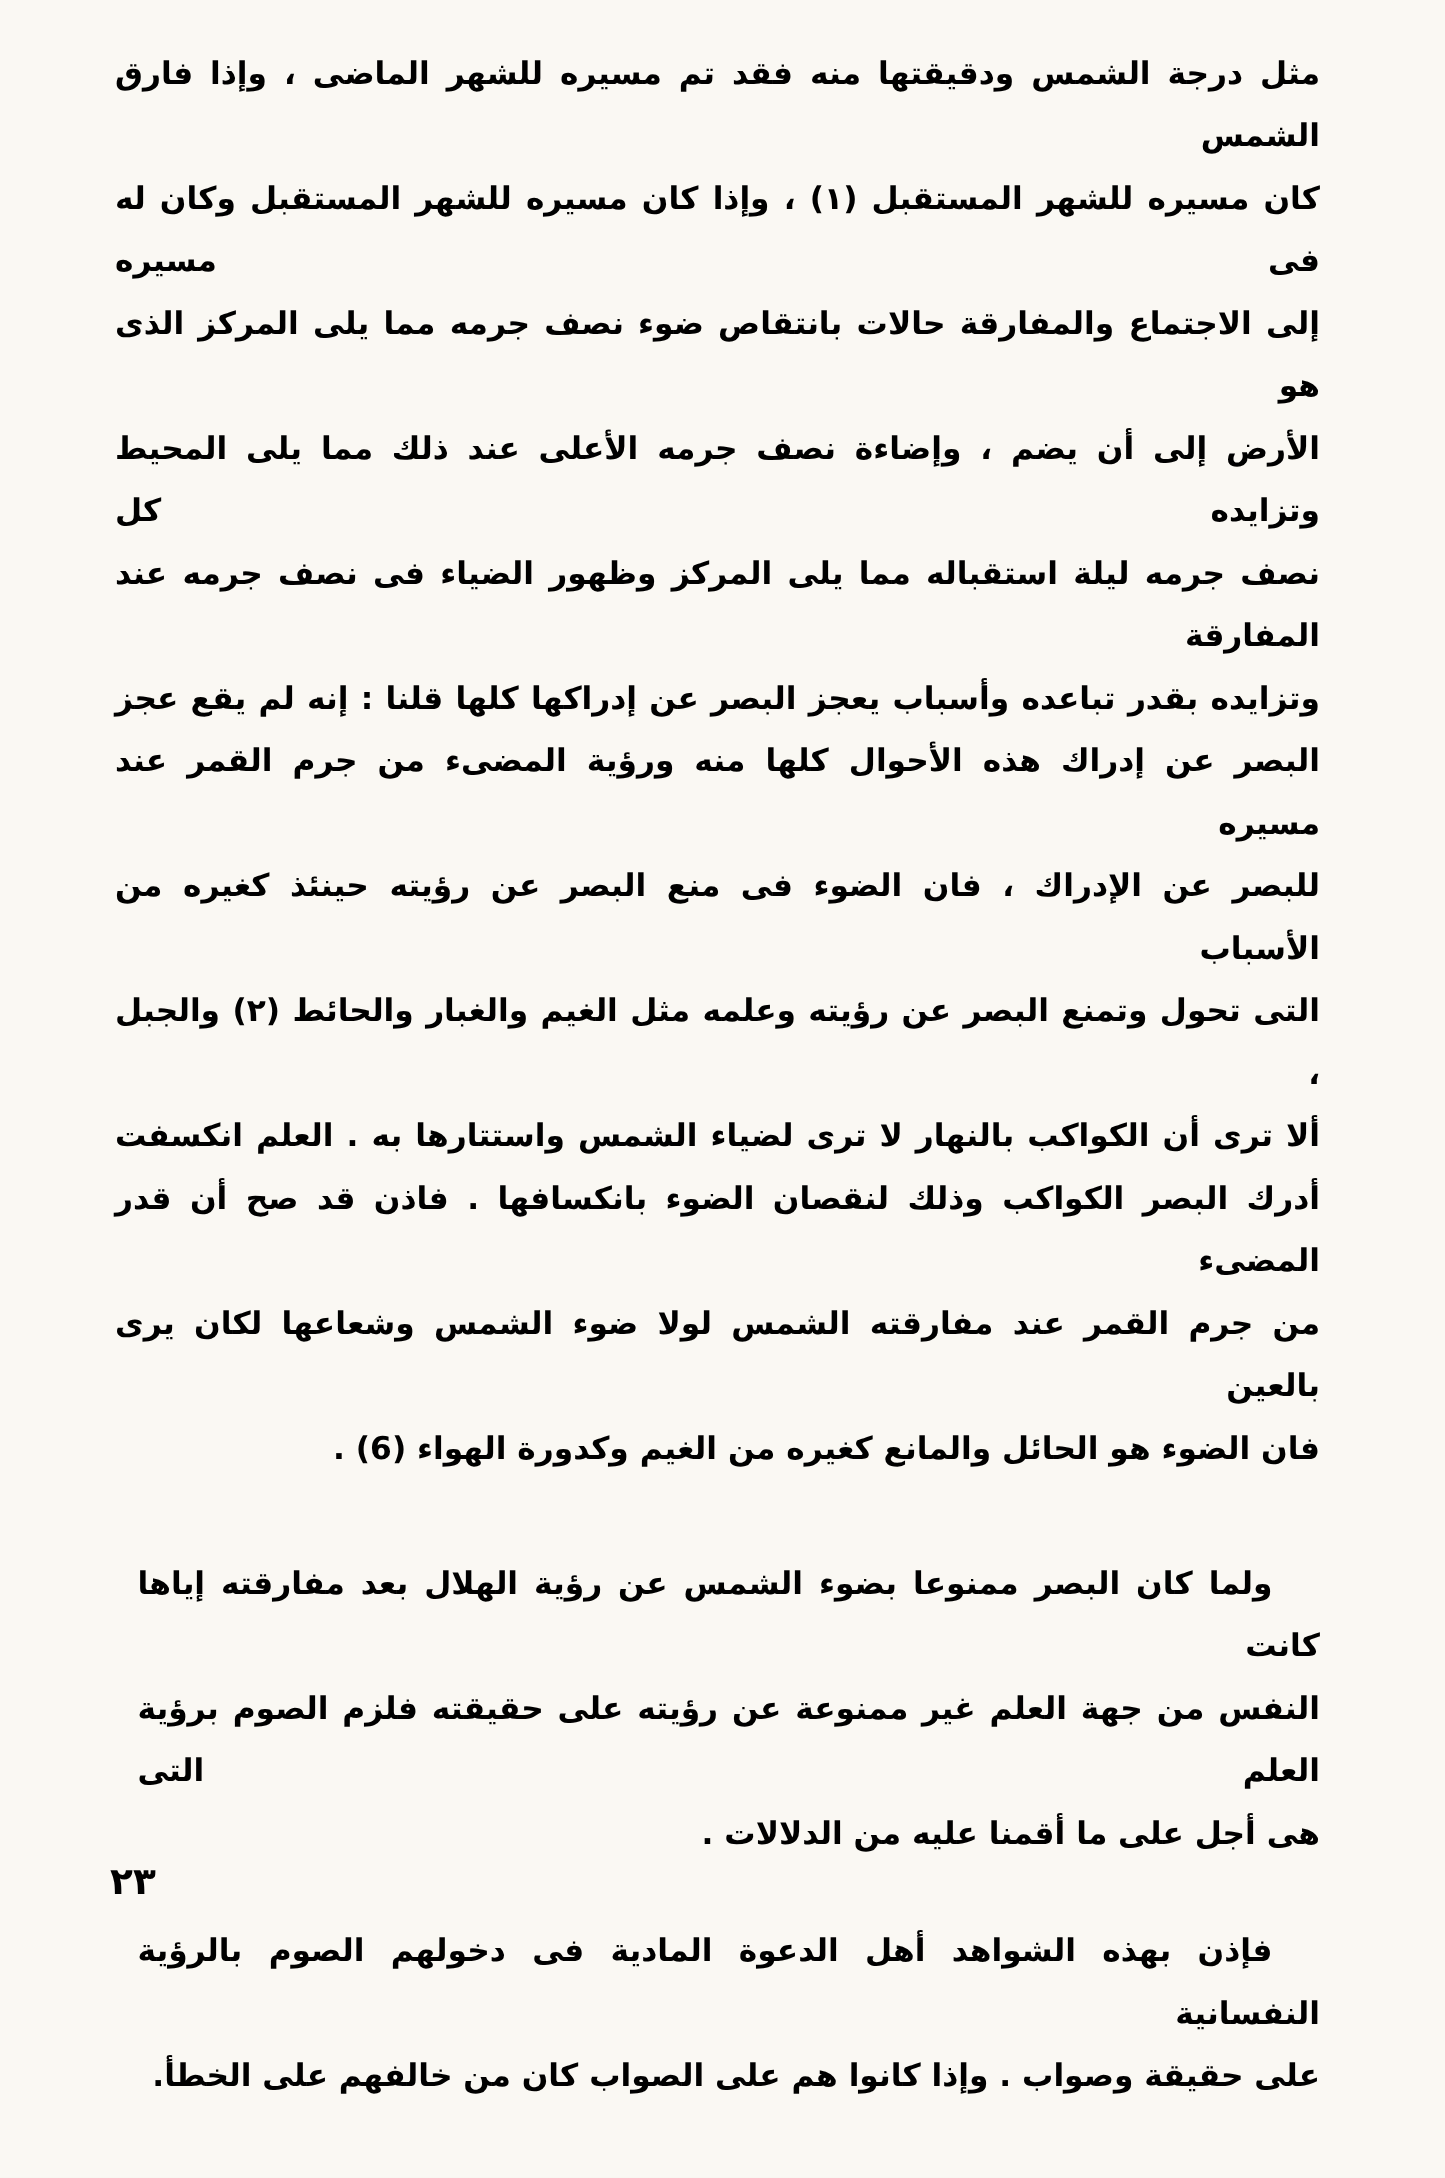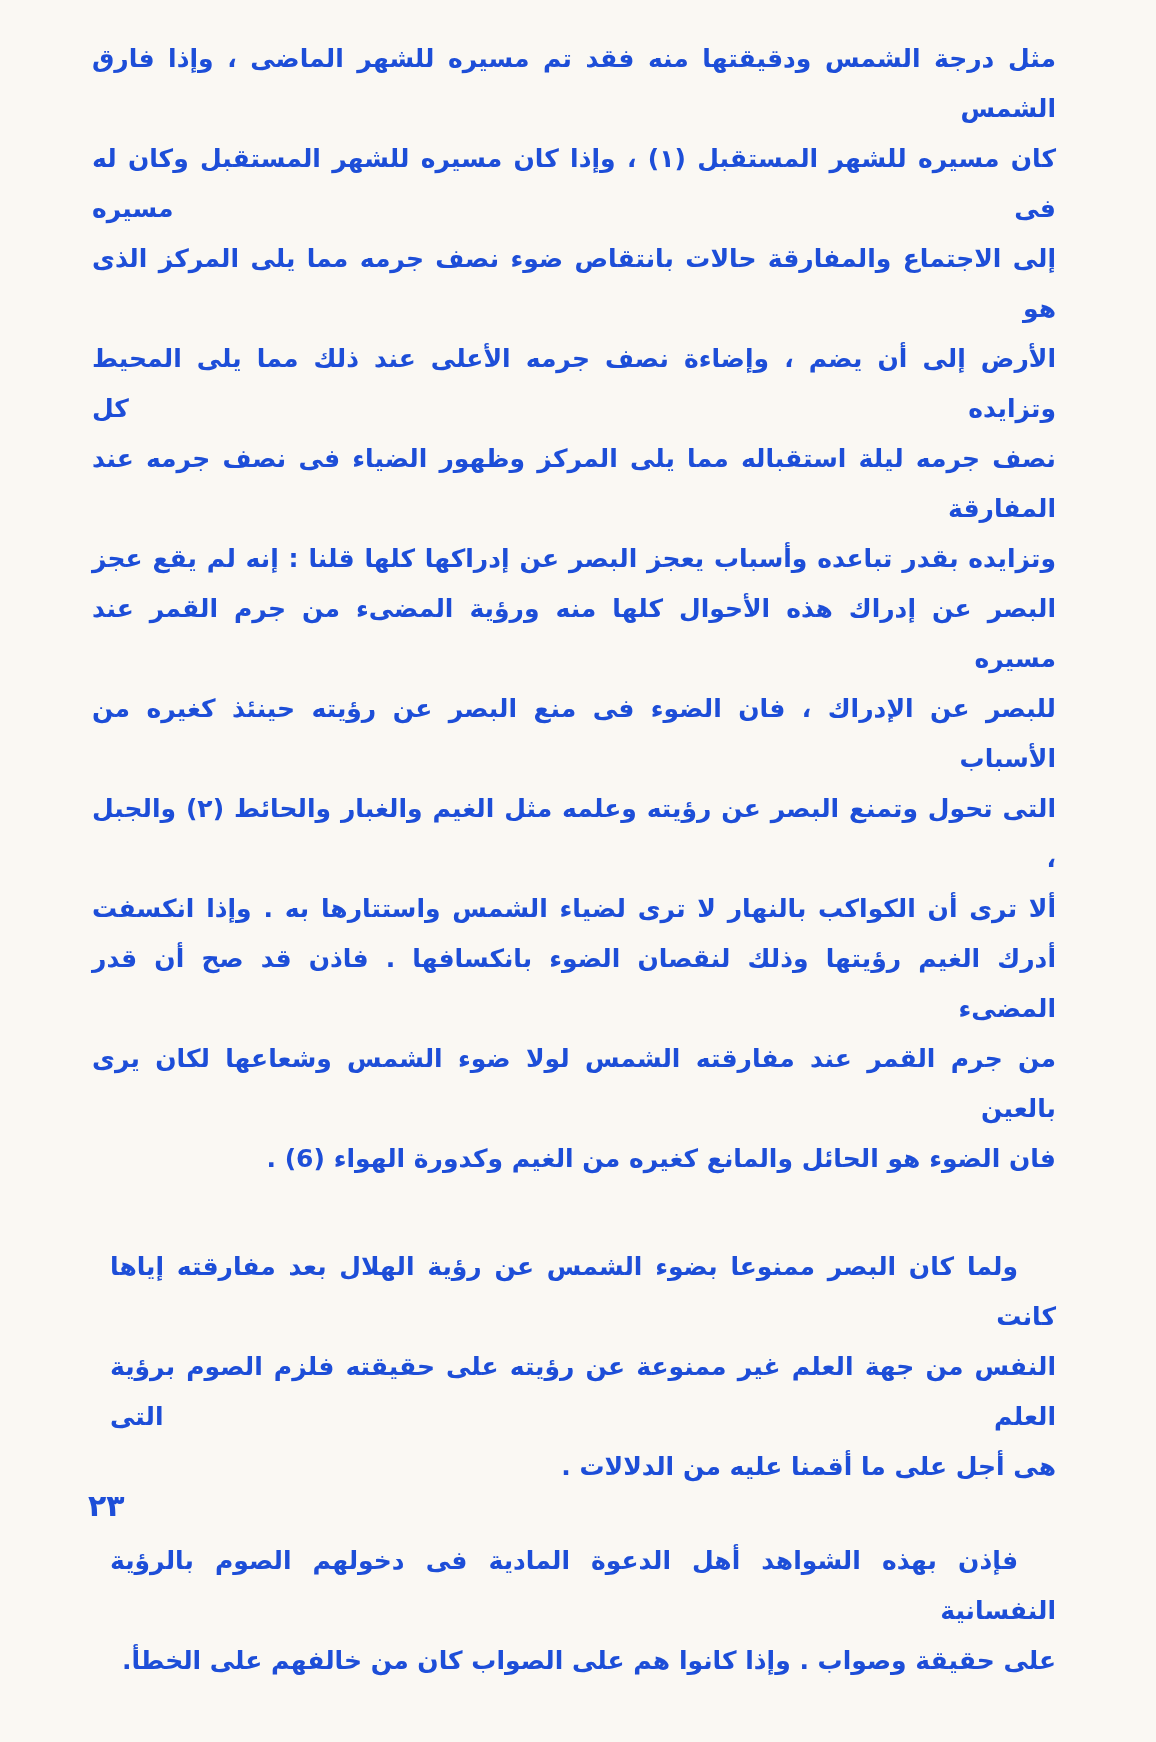--- a/index.html
+++ b/index.html
@@ -6,21 +6,21 @@
     margin: 0;
     padding: 0;
     background: #f7f5f0;
   }
   .page {
     position: relative;
     width: 1156px;
     height: 1742px;
     margin: 0 auto;
     background: #faf8f3;
-    color: #1d4ed8;
+    color: #000000;
     direction: rtl;
     font-family: "DejaVu Sans", sans-serif;
     overflow: hidden;
     box-sizing: border-box;
     padding: 34px 100px 0 92px;
   }
   .body-text {
     font-size: 25px;
     font-weight: bold;
     line-height: 50px;
@@ -54,22 +54,22 @@
     <div class="paragraph p1">
         <div class="line line-first">مثل درجة الشمس ودقيقتها منه فقد تم مسيره للشهر الماضى ، وإذا فارق الشمس</div>
         <div class="line">كان مسيره للشهر المستقبل (١) ، وإذا كان مسيره للشهر المستقبل وكان له فى مسيره</div>
         <div class="line">إلى الاجتماع والمفارقة حالات بانتقاص ضوء نصف جرمه مما يلى المركز الذى هو</div>
         <div class="line">الأرض إلى أن يضم ، وإضاءة نصف جرمه الأعلى عند ذلك مما يلى المحيط وتزايده كل</div>
         <div class="line">نصف جرمه ليلة استقباله مما يلى المركز وظهور الضياء فى نصف جرمه عند المفارقة</div>
         <div class="line">وتزايده بقدر تباعده وأسباب يعجز البصر عن إدراكها كلها قلنا : إنه لم يقع عجز</div>
         <div class="line">البصر عن إدراك هذه الأحوال كلها منه ورؤية المضىء من جرم القمر عند مسيره</div>
         <div class="line">للبصر عن الإدراك ، فان الضوء فى منع البصر عن رؤيته حينئذ كغيره من الأسباب</div>
         <div class="line">التى تحول وتمنع البصر عن رؤيته وعلمه مثل الغيم والغبار والحائط (٢) والجبل ،</div>
-        <div class="line">ألا ترى أن الكواكب بالنهار لا ترى لضياء الشمس واستتارها به . وإذا انكسفت</div>
-        <div class="line">أدرك الغيم رؤيتها وذلك لنقصان الضوء بانكسافها . فاذن قد صح أن قدر المضىء</div>
+        <div class="line">ألا ترى أن الكواكب بالنهار لا ترى لضياء الشمس واستتارها به . العلم انكسفت</div>
+        <div class="line">أدرك البصر الكواكب وذلك لنقصان الضوء بانكسافها . فاذن قد صح أن قدر المضىء</div>
         <div class="line">من جرم القمر عند مفارقته الشمس لولا ضوء الشمس وشعاعها لكان يرى بالعين</div>
         <div class="line line-last">فان الضوء هو الحائل والمانع كغيره من الغيم وكدورة الهواء (6) .</div>
       </div>
     <div class="paragraph p2 indent-first">
         <div class="line line-first">ولما كان البصر ممنوعا بضوء الشمس عن رؤية الهلال بعد مفارقته إياها كانت</div>
         <div class="line">النفس من جهة العلم غير ممنوعة عن رؤيته على حقيقته فلزم الصوم برؤية العلم التى</div>
         <div class="line line-last">هى أجل على ما أقمنا عليه من الدلالات .</div>
       </div>
     <div class="paragraph p3 indent-first">
         <div class="line line-first">فإذن بهذه الشواهد أهل الدعوة المادية فى دخولهم الصوم بالرؤية النفسانية</div>

